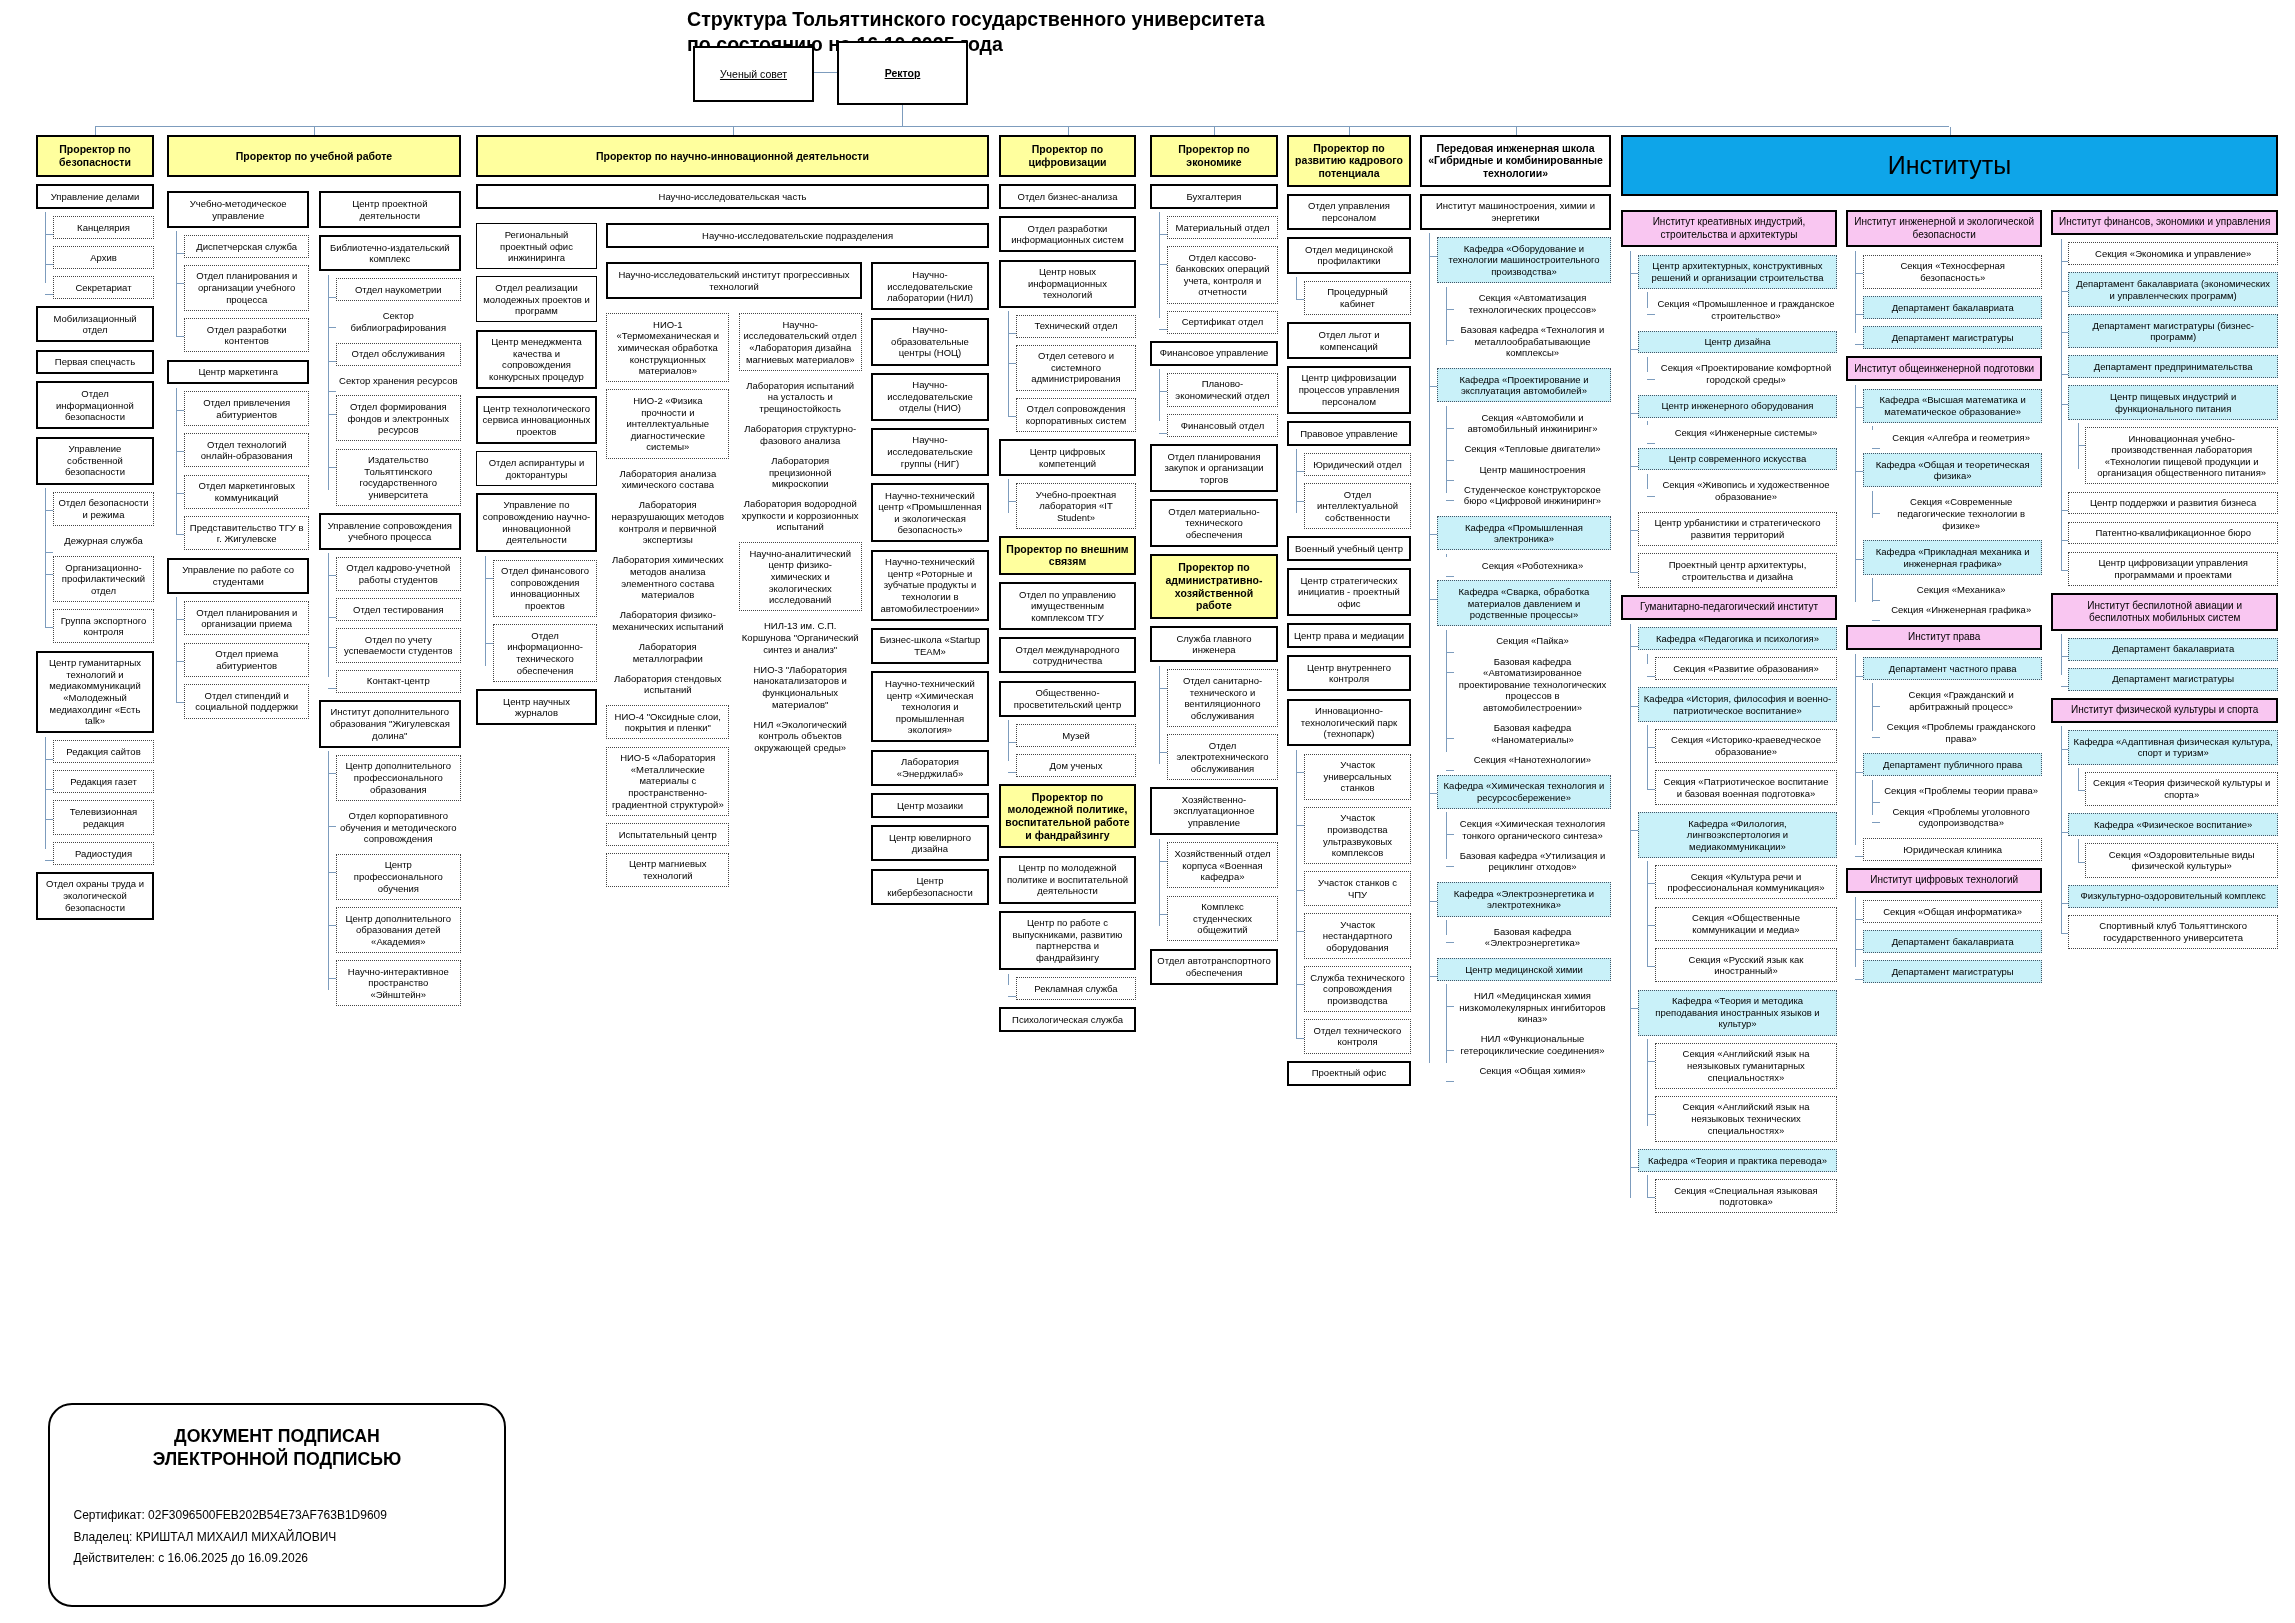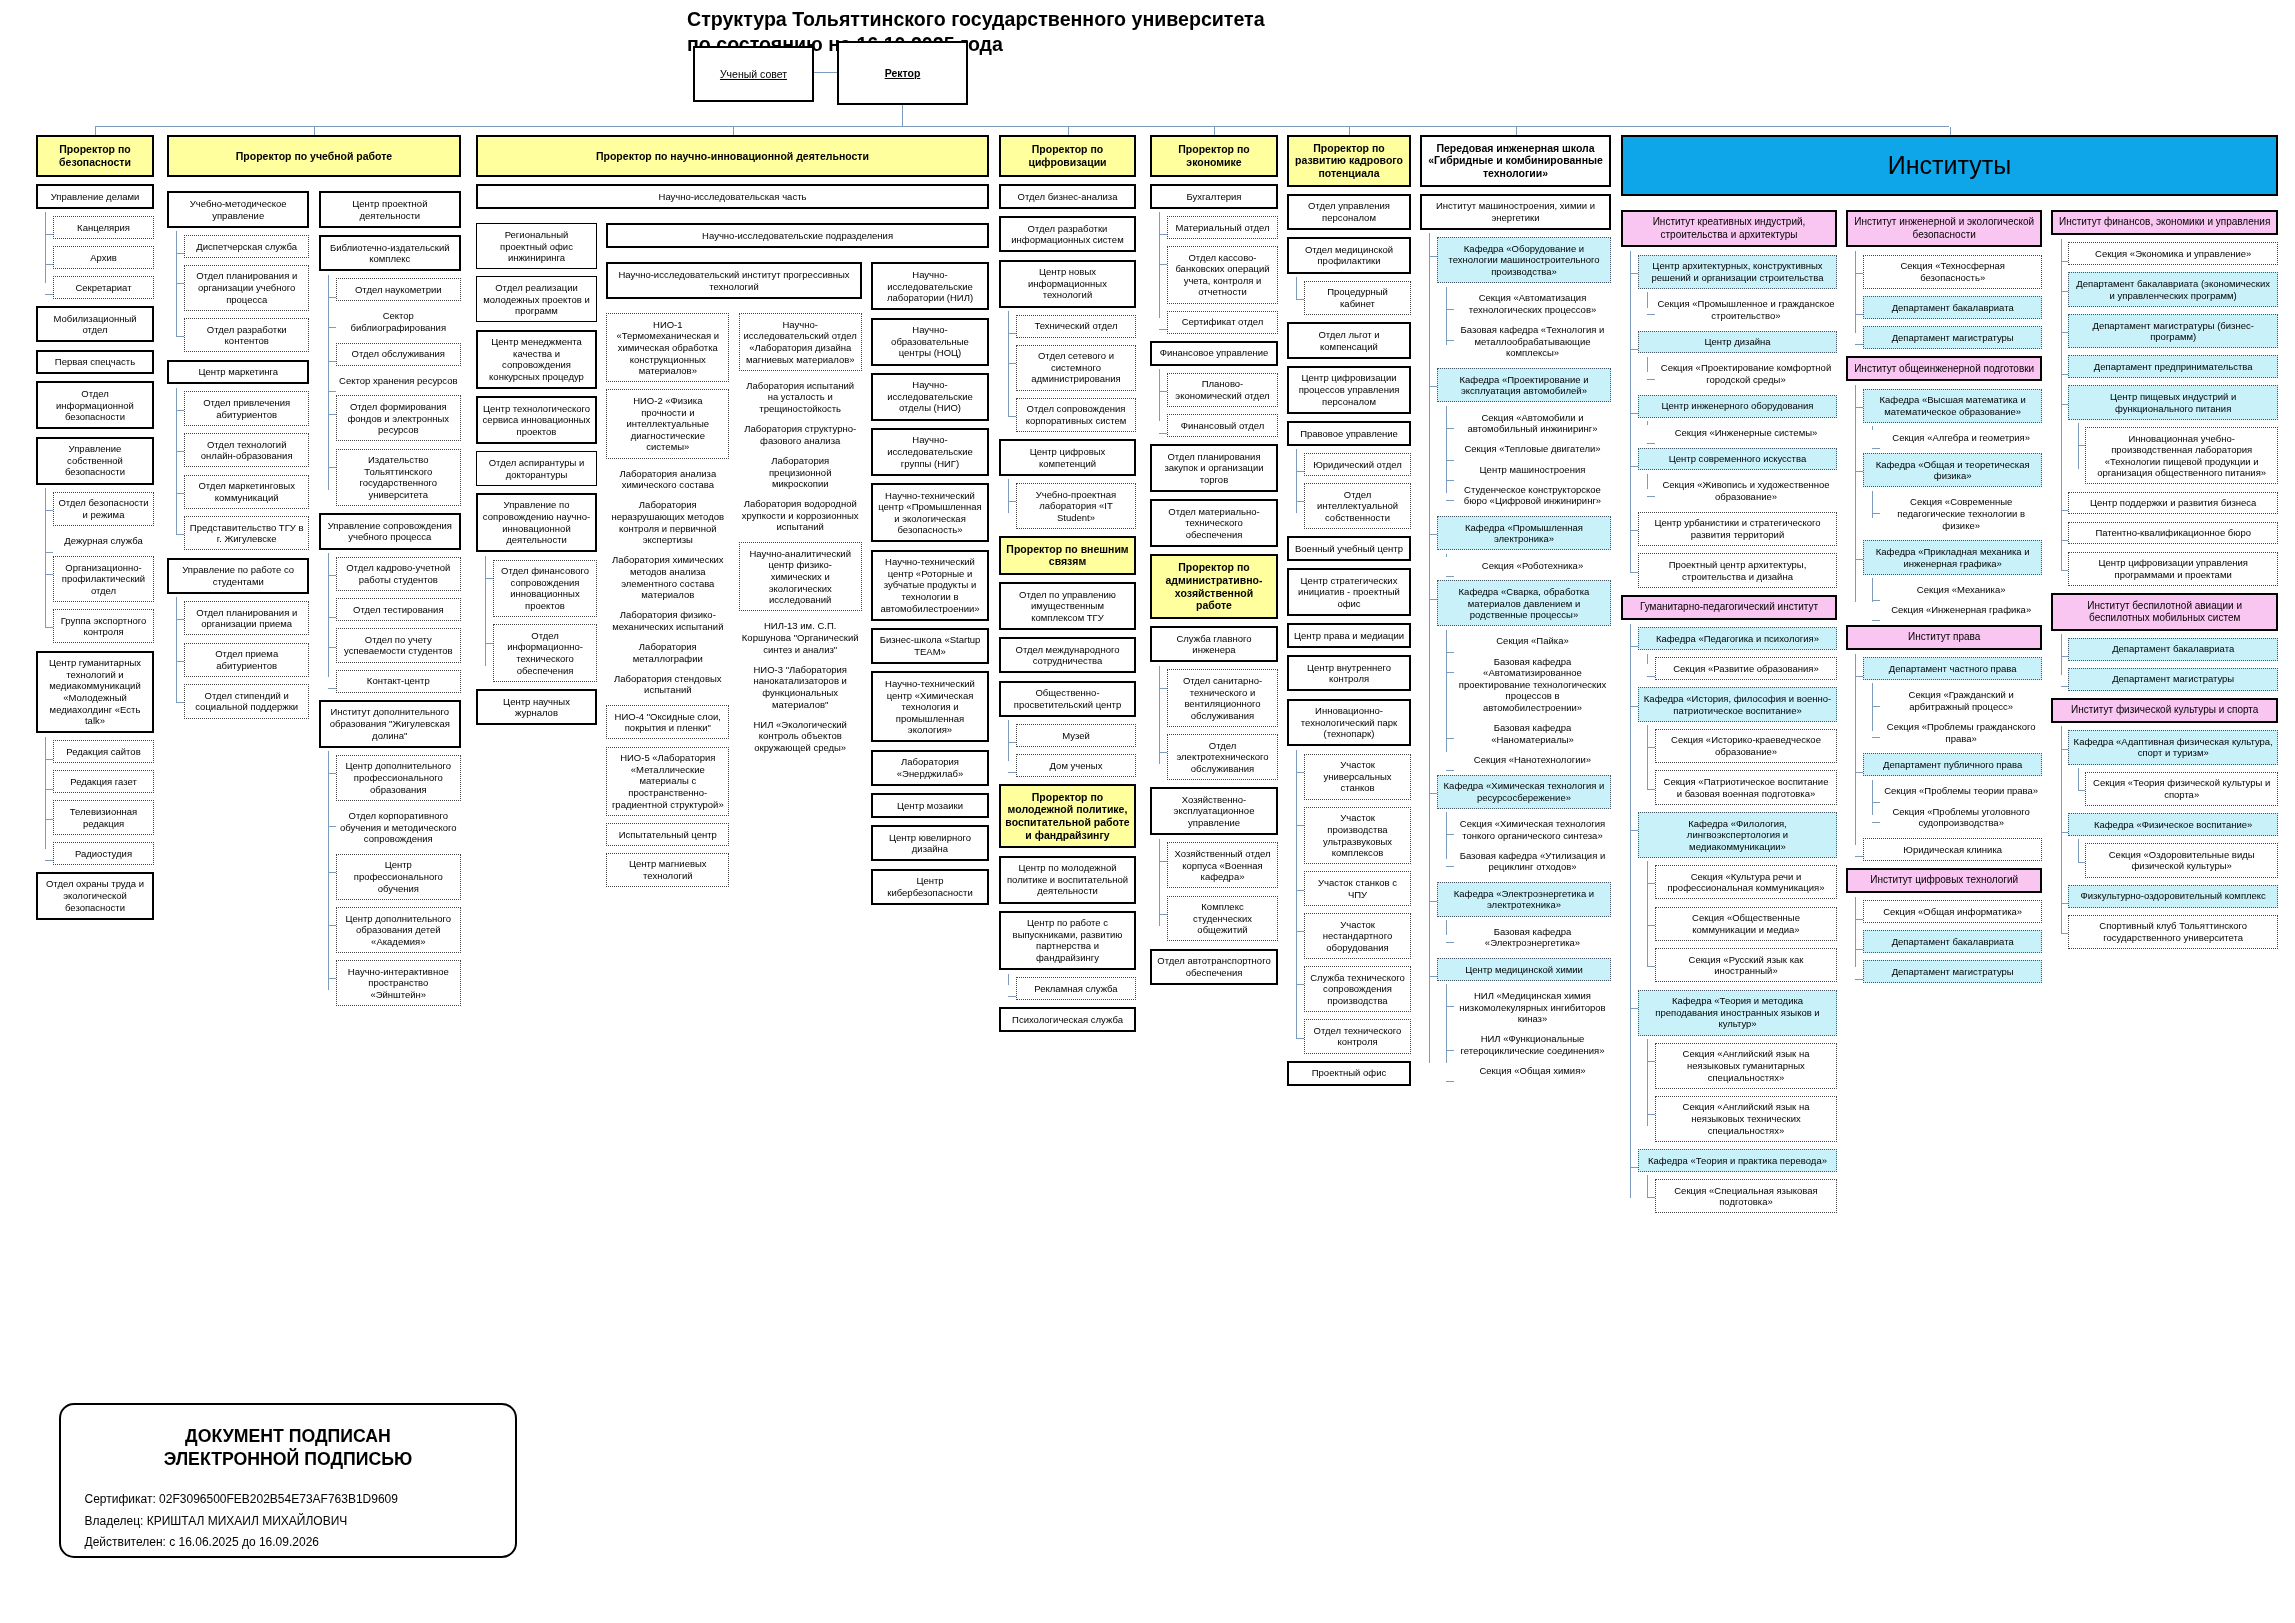--- a/index.html
+++ b/index.html
@@ -33,25 +33,25 @@
               font-size:19.6px;font-weight:bold;line-height:1.3;}
   .topbox{position:absolute;box-sizing:border-box;border:2.6px double #000;background:#fff;
           display:flex;align-items:center;justify-content:center;font-size:10.5px;text-align:center;text-decoration:underline;}
   #sovet{left:693px;top:46px;width:121px;height:56px;}
   #rektor{left:837px;top:41px;width:131px;height:64px;font-weight:bold;}
   .line{position:absolute;background:#7d9cbd;}
   #link-sovet-rektor{left:814px;top:72px;width:23px;height:1.3px;}
   #rektor-drop{left:902px;top:105px;width:1.3px;height:21.6px;}
   #bus{left:95px;top:126px;width:1854px;height:1.3px;}
   
-  #signature{position:absolute;left:59px;top:1403px;width:458px;height:155px;box-sizing:border-box;
-             border:2.6px solid #000;border-radius:15px;background:#fff;padding:19.6px 23.5px 13px 23.5px;}
+  #signature{position:absolute;left:48px;top:1403px;width:458px;height:204px;box-sizing:border-box;
+             border:2.6px solid #000;border-radius:24px;background:#fff;padding:19.6px 23.5px 13px 23.5px;}
   #signature .sig-title{text-align:center;font-size:17.7px;font-weight:bold;line-height:1.35;}
   #signature .sig-line{font-size:12px;margin-top:5.9px;line-height:1.3;}
-  #signature .sig-lines{margin-top:20px;}
+  #signature .sig-lines{margin-top:36px;}
 </style>
 </head>
 <body>
 
 <div id="canvas">
   <div id="page-title">
     <div>Структура Тольяттинского государственного университета</div>
     <div>по состоянию на 16.10.2025 года</div>
   </div>
 

